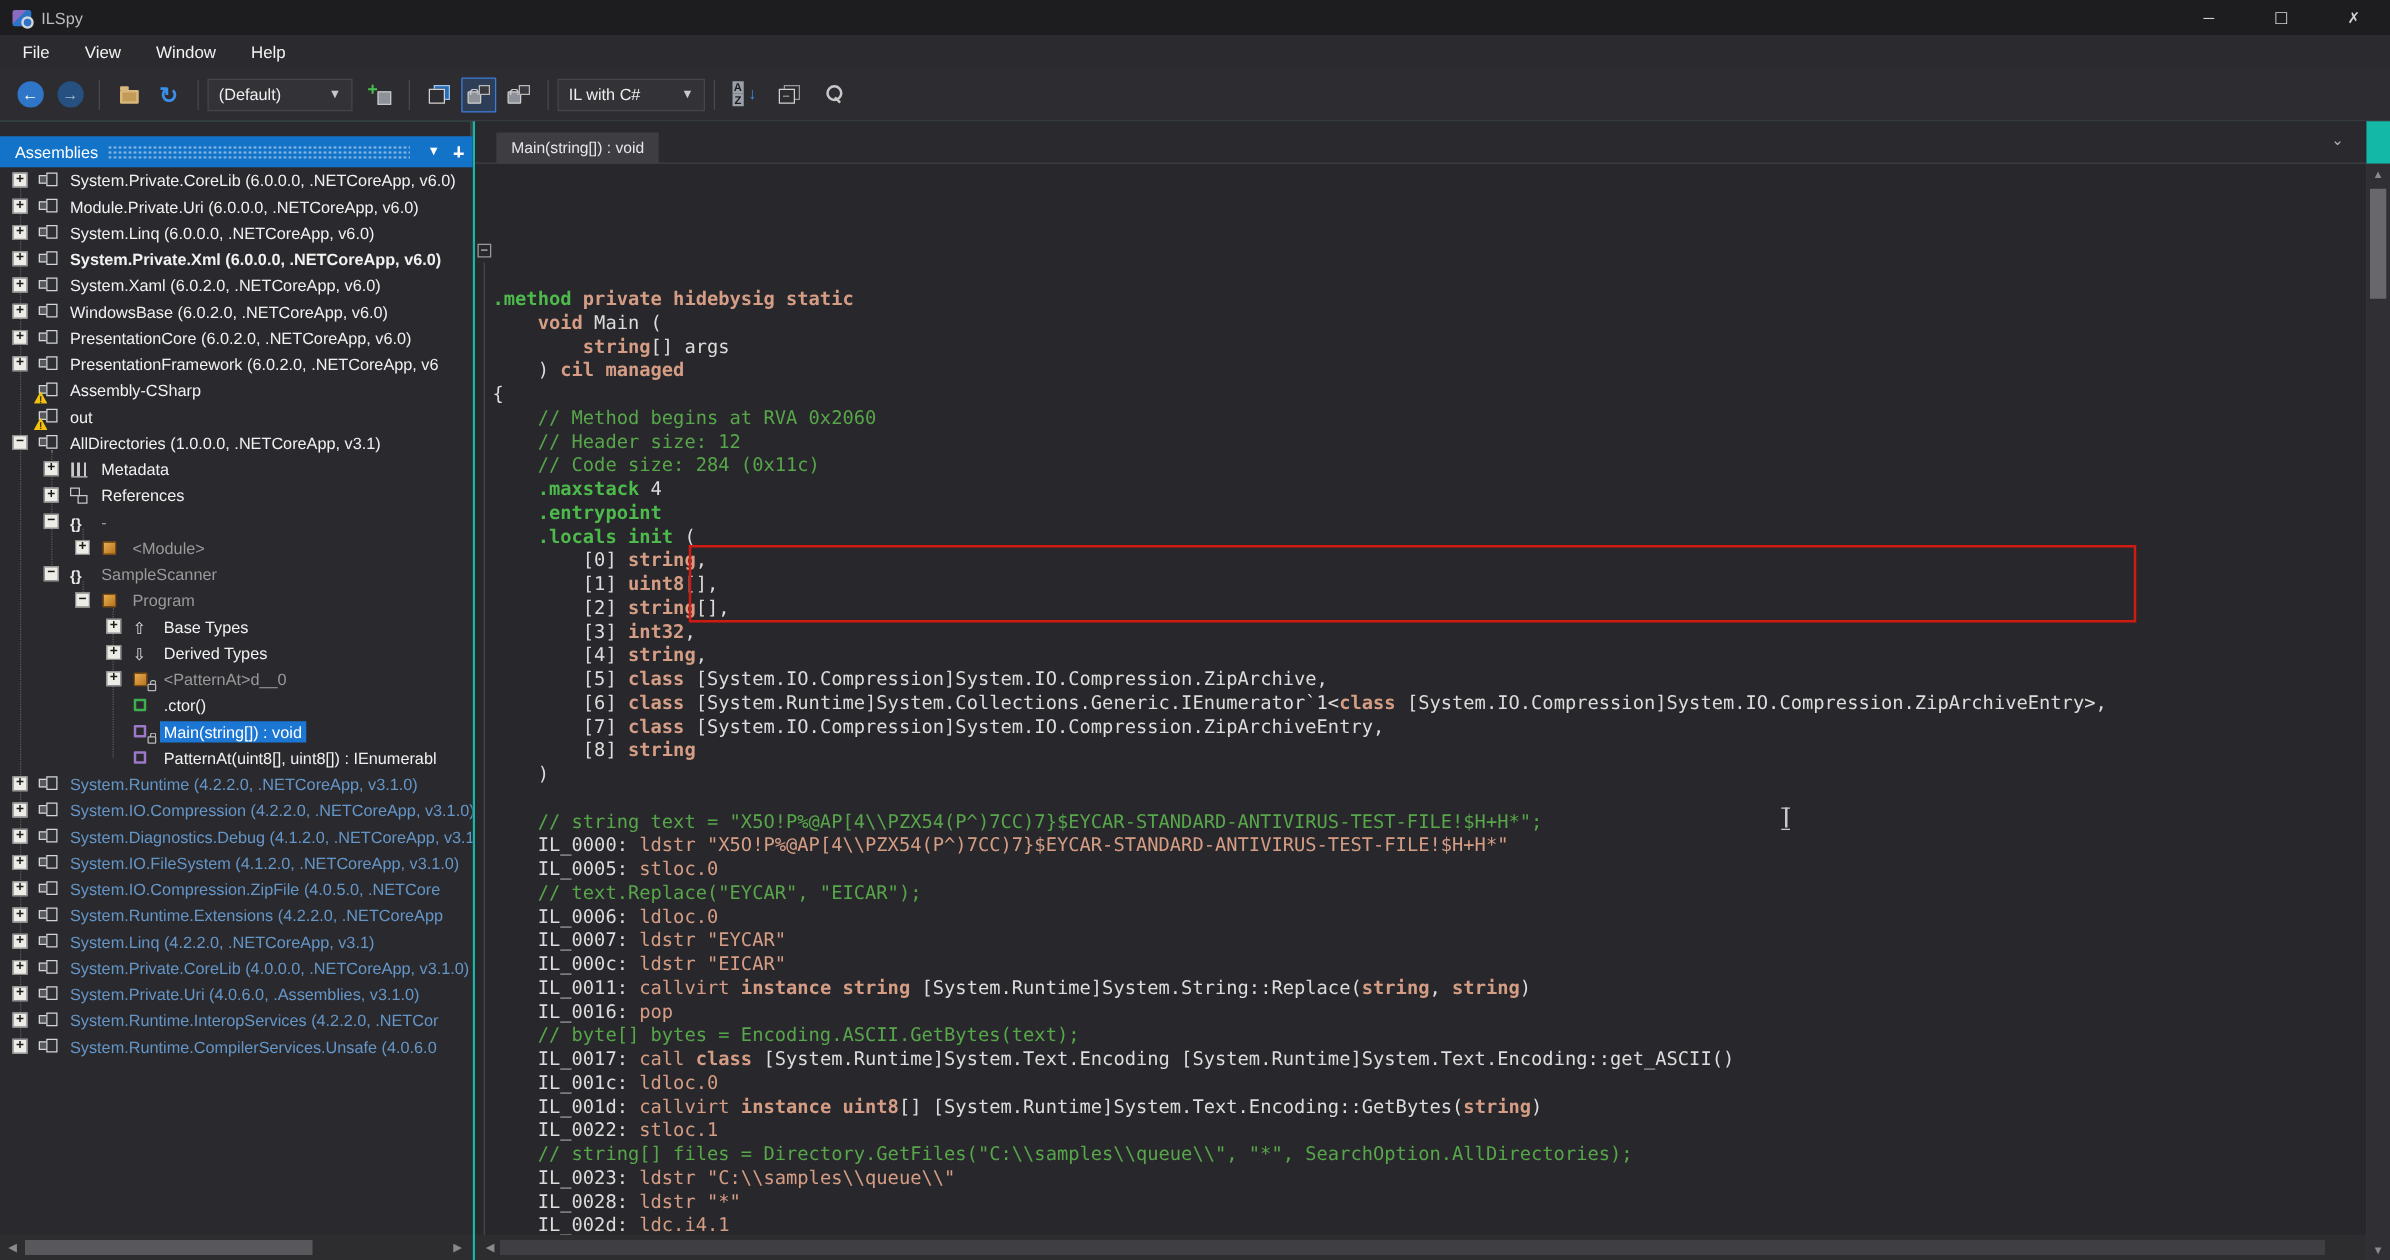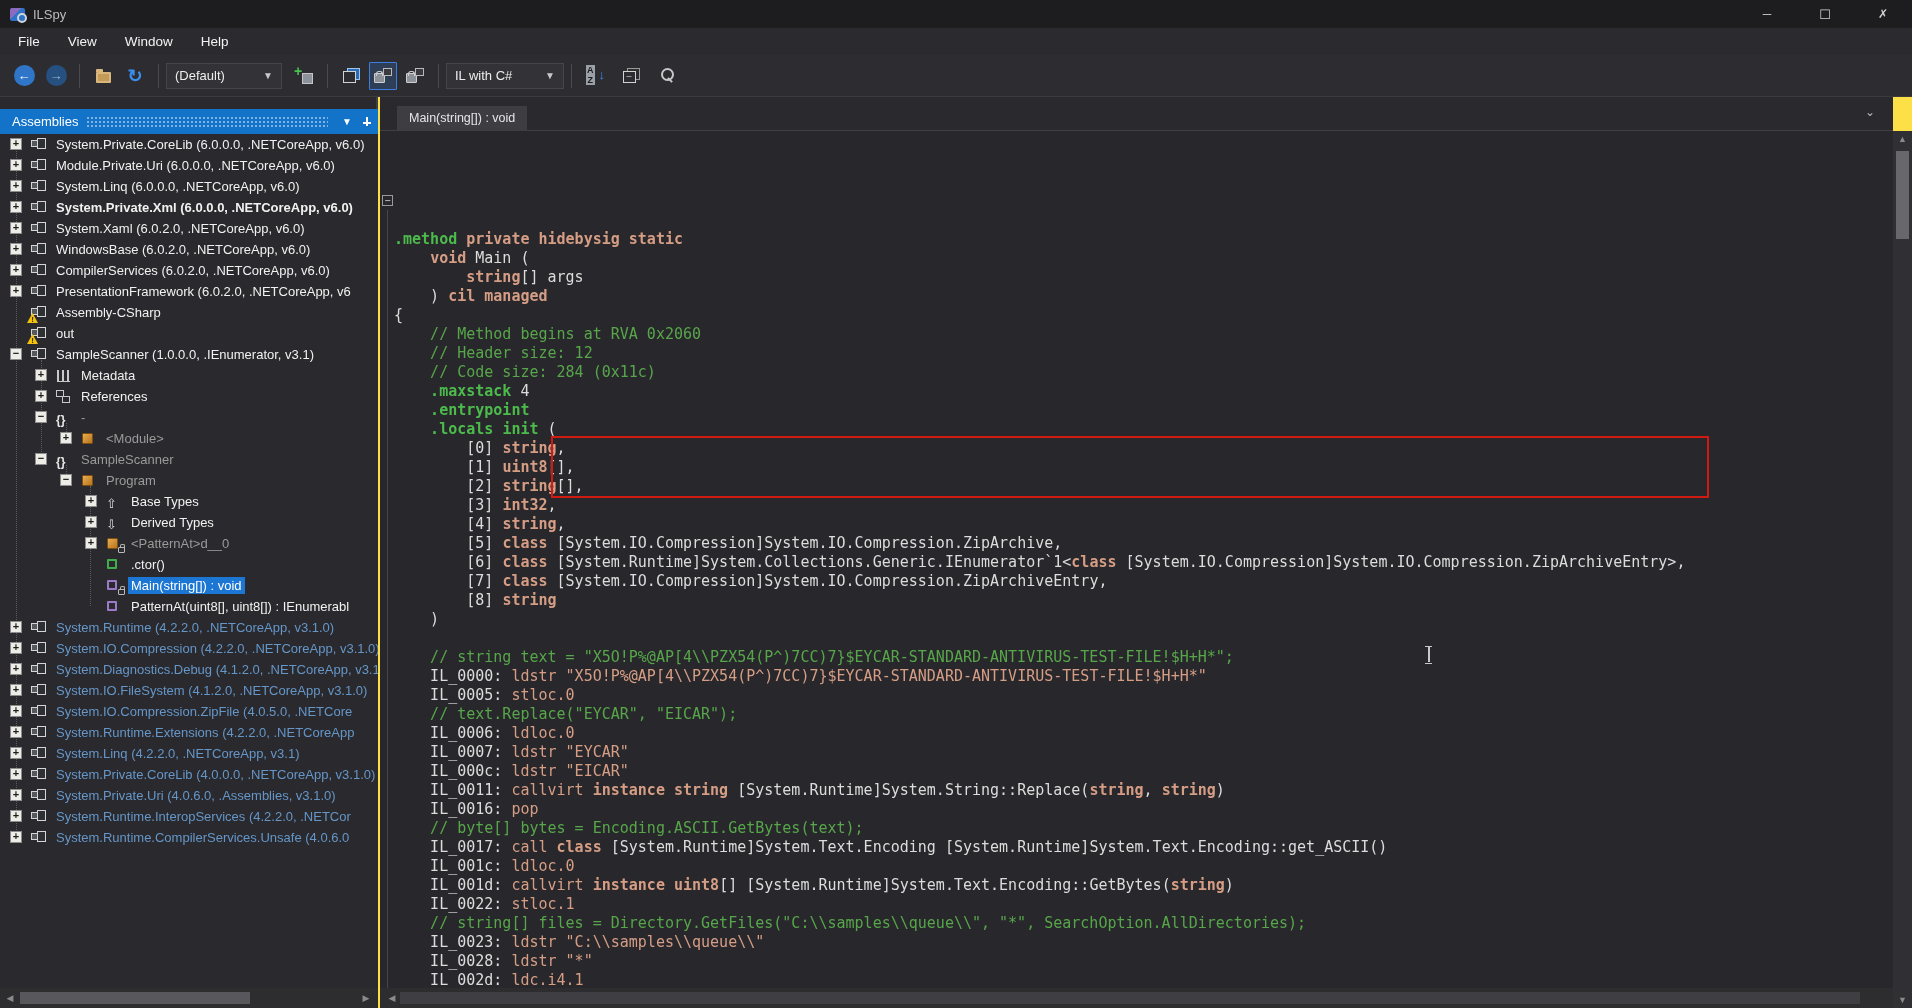--- a/index.html
+++ b/index.html
@@ -49,21 +49,21 @@
   .azsort .z { position:absolute; left:0; bottom:-1px; font-size:9px; background:#9aa0a8; color:#1d1d20; padding:0 1.5px; }
   .azsort .ar { position:absolute; right:-1px; top:0px; color:#3b8eea; font-size:13px; }
   .stackwin { position:relative; width:17px; height:15px; }
   .stackwin::before { content:''; position:absolute; right:0; top:0; width:11px; height:10px; border:1px solid #9a9a9a; background:#2d2d31; }
   .stackwin::after { content:'–'; position:absolute; left:0; bottom:0; width:11px; height:10px; border:1px solid #d2d2d2; background:#2d2d31; color:#d2d2d2; font-size:9px; line-height:8px; text-align:center; }
   .mag { position:relative; width:15px; height:15px; }
   .mag::before { content:''; position:absolute; left:1px; top:0; width:9px; height:9px; border:2px solid #c8c8c8; border-radius:50%; }
   .mag::after { content:''; position:absolute; left:9px; top:9px; width:2px; height:6px; background:#c8c8c8; transform:rotate(-45deg); }
 
   
-  .main { position:absolute; left:0; top:97px; width:1912px; height:911px; background:#fde047; }
+  .main { position:absolute; left:0; top:97px; width:1912px; height:911px; background:#14b8a6; }
 
   
   .sidebar { position:absolute; left:0; top:0; width:378px; height:911px; background:#2a2a2e; border-right:2px solid #3f3f46; }
   .paneheader { position:absolute; left:0; top:12px; width:378px; height:25px; background:#1273c9; display:flex; align-items:center; padding:0 6px 0 12px; }
   .paneheader .ttl { font-size:13px; color:#ffffff; white-space:nowrap; }
   .paneheader .dots { flex:1 1 auto; height:11px; margin:0 8px;
        background-image:radial-gradient(rgba(255,255,255,.45) 1px, transparent 1.2px); background-size:4px 4px; }
   .paneheader .chev { color:#fff; font-size:10px; padding:0 6px; }
   .pin { position:relative; width:10px; height:12px; margin-left:4px; }
   .pin::before { content:''; position:absolute; left:4px; top:1px; width:2px; height:9px; background:#fff; }
@@ -278,21 +278,21 @@
               <span class="asm-front"></span>
             </span>
             <span class="tlabel" style="left: 53px;">WindowsBase (6.0.2.0, .NETCoreApp, v6.0)</span>
           </div>
           <div class="trow" style="top: 126px;">
             <span class="exp" style="left: 10px;">+</span>
             <span class="ticon" style="left: 31px;">
               <span class="asm-back"></span>
               <span class="asm-front"></span>
             </span>
-            <span class="tlabel" style="left: 53px;">CompilerServices (6.0.2.0, .NETCoreApp, v6.0)</span>
+            <span class="tlabel" style="left: 53px;">PresentationCore (6.0.2.0, .NETCoreApp, v6.0)</span>
           </div>
           <div class="trow" style="top: 147px;">
             <span class="exp" style="left: 10px;">+</span>
             <span class="ticon" style="left: 31px;">
               <span class="asm-back"></span>
               <span class="asm-front"></span>
             </span>
             <span class="tlabel" style="left: 53px;">PresentationFramework (6.0.2.0, .NETCoreApp, v6</span>
           </div>
           <div class="trow" style="top: 168px;">
@@ -310,21 +310,21 @@
               <span class="warn">!</span>
             </span>
             <span class="tlabel" style="left: 53px; text-align: center;">out</span>
           </div>
           <div class="trow" style="top: 210px;">
             <span class="exp" style="left: 10px;">−</span>
             <span class="ticon" style="left: 31px;">
               <span class="asm-back"></span>
               <span class="asm-front"></span>
             </span>
-            <span class="tlabel" style="left: 53px;">SampleScanner (1.0.0.0, .IEnumerator, v3.1)</span>
+            <span class="tlabel" style="left: 53px;">AllDirectories (1.0.0.0, .NETCoreApp, v3.1)</span>
           </div>
           <div class="trow" style="top: 231px;">
             <span class="exp" style="left: 35px;">+</span>
             <span class="ticon" style="left: 56px;">
               <span class="metaicon"></span>
             </span>
             <span class="tlabel" style="left: 78px;">Metadata</span>
           </div>
           <div class="trow" style="top: 252px;">
             <span class="exp" style="left: 35px;">+</span>

